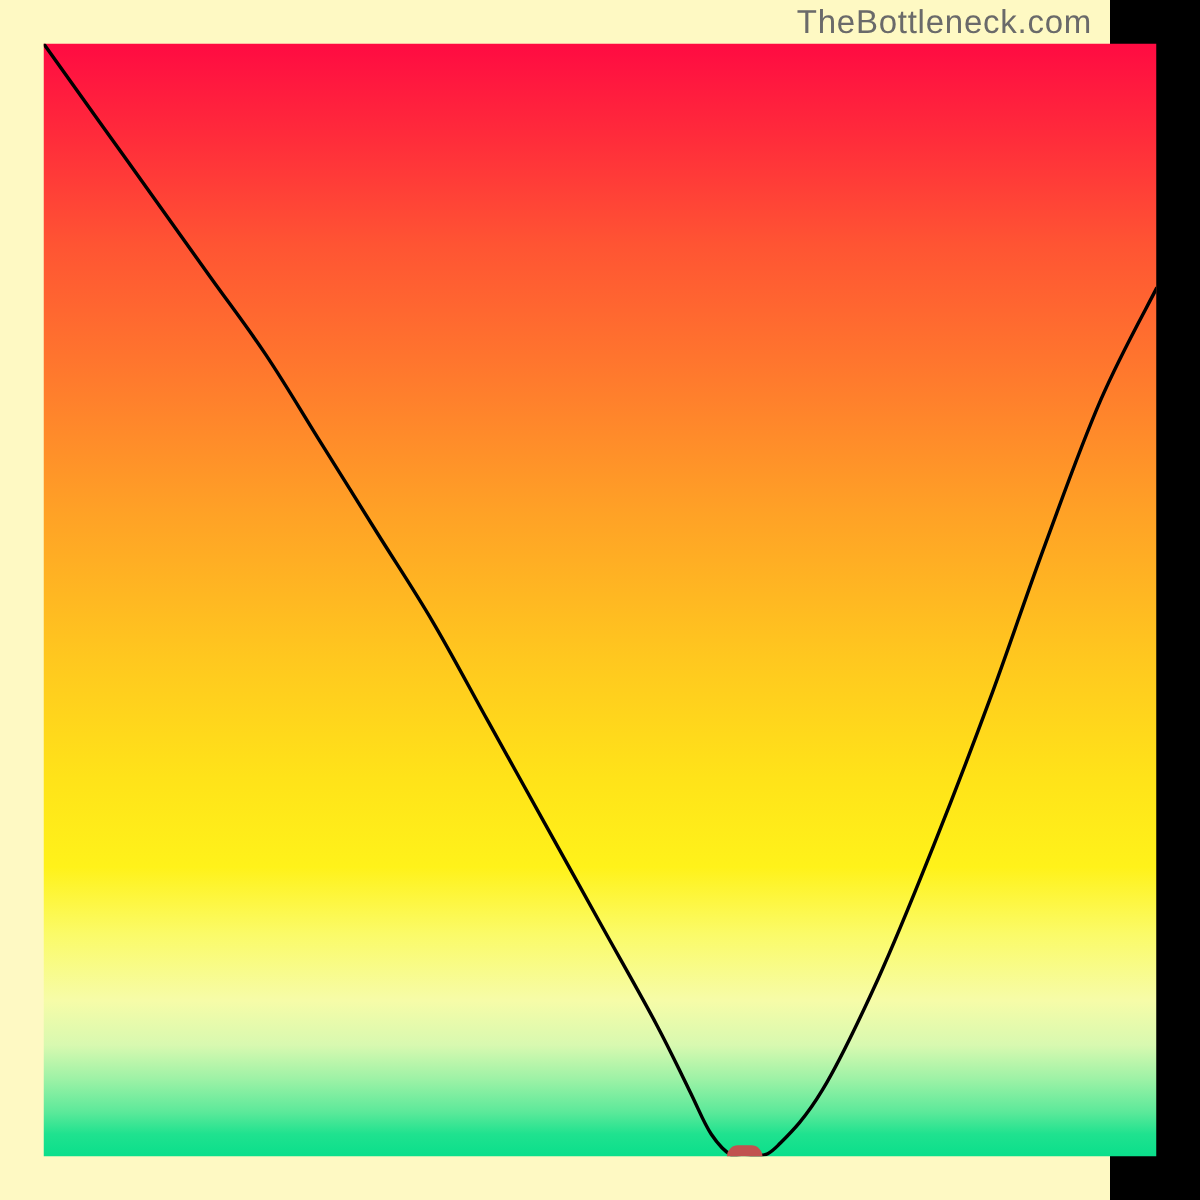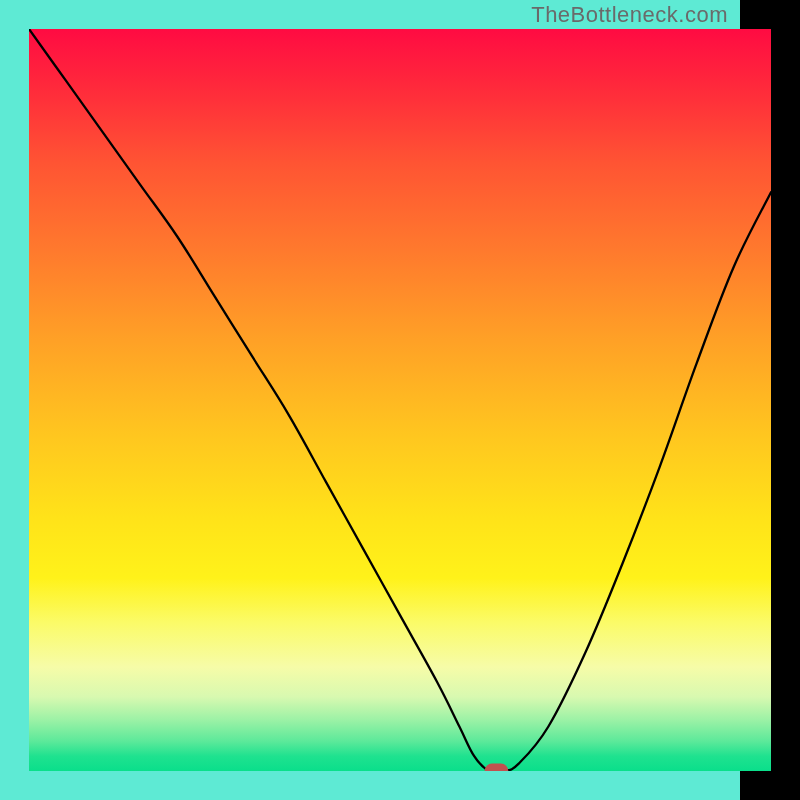--- a/index.html
+++ b/index.html
@@ -8,21 +8,21 @@
     width: 800px;
     height: 800px;
     background: #000;
     overflow: hidden;
     font-family: Arial, Helvetica, sans-serif;
   }
   .frame {
     position: relative;
     width: 740px;
     height: 800px;
-    background: #5eead4;
+    background: #fef9c3;
   }
   .watermark {
     position: absolute;
     top: 2px;
     right: 12px;
     color: #6a6a6a;
     font-size: 22px;
     font-weight: 500;
     letter-spacing: 0.5px;
     z-index: 5;

